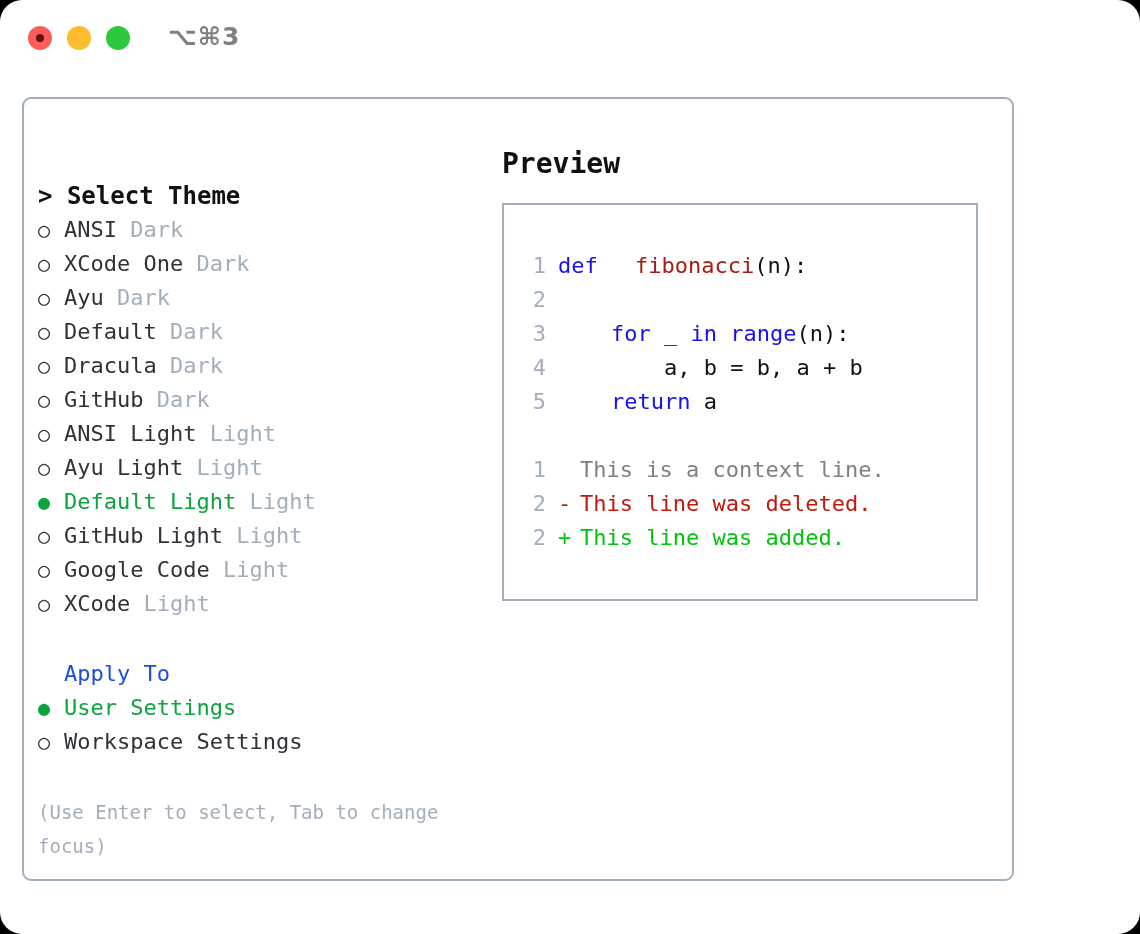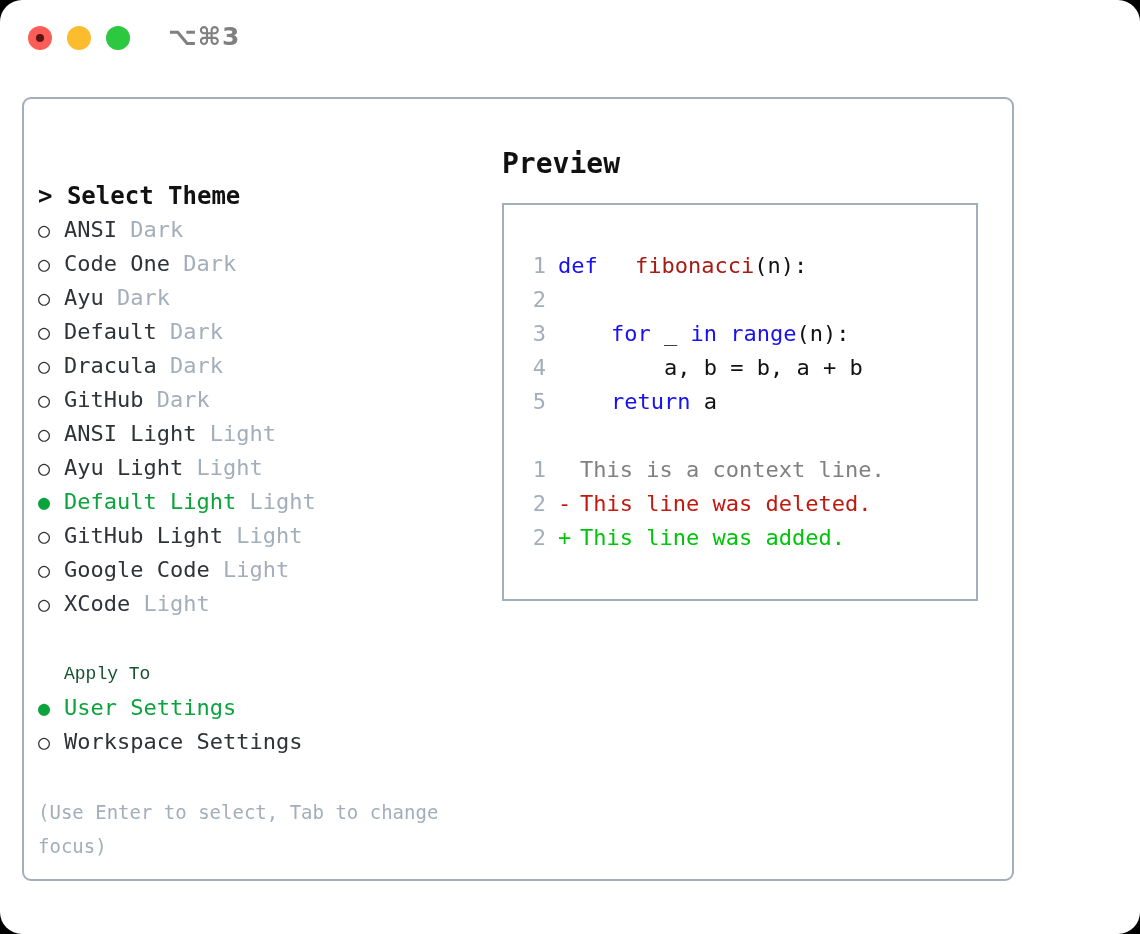--- a/index.html
+++ b/index.html
@@ -102,26 +102,25 @@
     font-size: 20px;
     color: #333333;
   }
   .theme-row.selected .bullet { color: #0aa33c; }
   .theme-name { color: #2f3337; }
   .theme-row.selected .theme-name { color: #0aa33c; }
   .theme-variant { color: #a3aebb; }
 
   #apply-section { margin-top: 36px; }
   #apply-header {
-    font-size: 18px;
-    line-height: 34px;
-    color: #14532d;
+    font-size: 22px;
+    line-height: 34px;
+    color: #1d4ed8;
     padding-left: 26px;
     white-space: pre;
-    font-family: Liberation Mono, monospace;
   }
   #hint {
     margin-top: 36px;
     font-size: 19px;
     line-height: 34px;
     color: #a3aebb;
     width: 410px;
     white-space: pre-wrap;
   }
 
@@ -184,21 +183,21 @@
     <div class="traffic" id="dot-max"></div>
     <div id="shortcut-label">⌥⌘3</div>
   </div>
 
   <div id="card">
 
     <div id="theme-panel">
       <div id="theme-header">&gt; Select Theme</div>
       <div id="theme-list">
           <div class="theme-row"><span class="bullet">○</span><span class="theme-name">ANSI</span><span class="theme-variant"> Dark</span></div>
-          <div class="theme-row"><span class="bullet">○</span><span class="theme-name">Code One</span><span class="theme-variant"> Dark</span></div>
+          <div class="theme-row"><span class="bullet">○</span><span class="theme-name">XCode One</span><span class="theme-variant"> Dark</span></div>
           <div class="theme-row"><span class="bullet">○</span><span class="theme-name">Ayu</span><span class="theme-variant"> Dark</span></div>
           <div class="theme-row"><span class="bullet">○</span><span class="theme-name">Default</span><span class="theme-variant"> Dark</span></div>
           <div class="theme-row"><span class="bullet">○</span><span class="theme-name">Dracula</span><span class="theme-variant"> Dark</span></div>
           <div class="theme-row"><span class="bullet">○</span><span class="theme-name">GitHub</span><span class="theme-variant"> Dark</span></div>
           <div class="theme-row"><span class="bullet">○</span><span class="theme-name">ANSI Light</span><span class="theme-variant"> Light</span></div>
           <div class="theme-row"><span class="bullet">○</span><span class="theme-name">Ayu Light</span><span class="theme-variant"> Light</span></div>
           <div class="theme-row selected"><span class="bullet">●</span><span class="theme-name">Default Light</span><span class="theme-variant"> Light</span></div>
           <div class="theme-row"><span class="bullet">○</span><span class="theme-name">GitHub Light</span><span class="theme-variant"> Light</span></div>
           <div class="theme-row"><span class="bullet">○</span><span class="theme-name">Google Code</span><span class="theme-variant"> Light</span></div>
           <div class="theme-row"><span class="bullet">○</span><span class="theme-name">XCode</span><span class="theme-variant"> Light</span></div>

